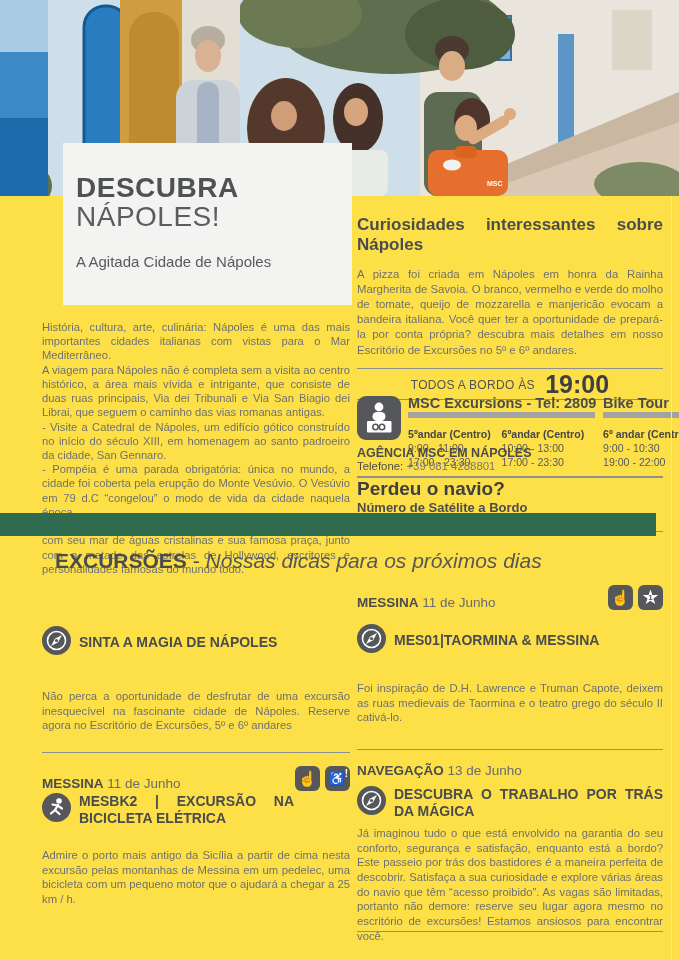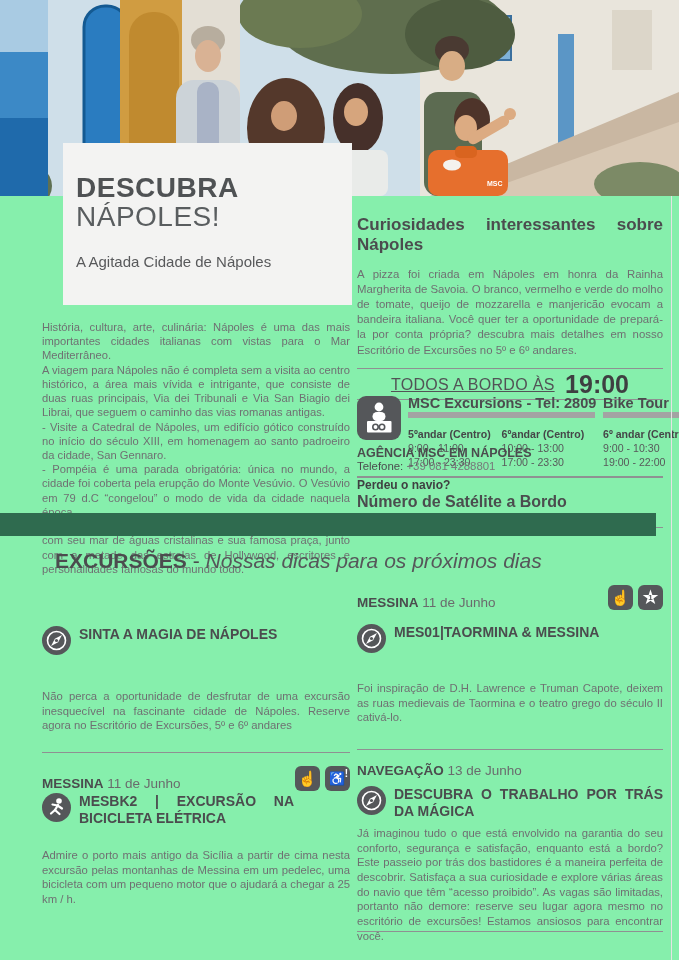--- a/index.html
+++ b/index.html
@@ -3,78 +3,78 @@
 <meta charset="utf-8">
 <style>
   :root{
     --accent-green:#2f6b4f;
     --heading:#4b4c4e;
     --body:#717274;
     --badge:#55575a;
     --rule:#8f9092;
   }
   html,body{margin:0;padding:0;background:#ffffff;}
-  .page{position:relative;width:679px;height:960px;background:#86efac;overflow:hidden;
+  .page{position:relative;width:679px;height:960px;background:#fde047;overflow:hidden;
         font-family:"Liberation Sans",sans-serif;color:var(--body);}
   .hero{position:absolute;top:0;left:0;width:679px;height:196px;overflow:hidden;}
   .title-box{position:absolute;left:63px;top:143px;width:289px;height:162px;
              background:#f3f3f2;box-sizing:border-box;padding:30px 14px 0 13px;}
   .title-line1{font-size:28px;font-weight:bold;color:#4f5254;letter-spacing:.5px;line-height:1.05;}
   .title-line2{font-size:28px;font-weight:400;color:#595d5f;letter-spacing:.5px;line-height:1.1;}
   .title-sub{margin-top:20px;font-size:15px;color:#58595b;}
   .intro{position:absolute;left:42px;top:320px;width:308px;text-align:justify;
          font-size:11.2px;line-height:1.27;color:#6f7072;}
   .intro p{margin:0;}
   .rightcol{position:absolute;left:357px;top:215px;width:306px;}
   .curio-h{font-size:17px;font-weight:bold;color:var(--heading);text-align:justify;line-height:1.2;margin:0;}
   .curio-b{margin-top:11px;font-size:11.4px;line-height:1.33;text-align:justify;color:#6f7072;}
   .aboard{position:absolute;left:357px;top:368px;width:306px;border-top:1px solid var(--rule);
           border-bottom:1px solid var(--rule);text-align:center;padding:1px 0 0;}
-  .aboard-label{font-size:16px;color:#525356;vertical-align:middle;letter-spacing:.3px;text-decoration:underline;}
+  .aboard-label{font-size:12px;color:#525356;vertical-align:middle;letter-spacing:.3px;}
   .aboard-time{font-size:25px;font-weight:bold;color:#3e3f41;vertical-align:middle;margin-left:6px;}
   .sched{position:absolute;left:357px;top:395px;width:306px;display:flex;
          border-bottom:1px solid var(--rule);padding-bottom:6px;box-sizing:border-box;}
   .sched-icon{width:44px;height:44px;border-radius:9px;background:var(--badge);flex:none;
               display:flex;align-items:center;justify-content:center;margin-right:7px;margin-top:1px;}
   .msc-block{width:187px;}
   .blk-title{font-size:14.5px;font-weight:bold;color:var(--heading);border-bottom:6px solid #a3a3a3;
              padding-bottom:1px;white-space:nowrap;}
   .cols{display:flex;margin-top:10px;}
   .col{width:50%;font-size:10.6px;line-height:1.32;color:#58595b;}
   .loc{font-weight:bold;color:#454648;white-space:nowrap;}
   .bike-block{flex:1;margin-left:8px;}
   .agency{position:absolute;left:357px;top:446px;width:306px;border-bottom:1px solid var(--rule);
           padding-bottom:3px;}
   .agency-title{font-size:12.5px;font-weight:bold;color:var(--heading);line-height:1.15;}
   .agency-line{font-size:11.4px;color:#77787a;line-height:1.22;}
   .bold-label{font-weight:normal;color:var(--heading);}
   .lost{position:absolute;left:357px;top:479px;width:306px;border-bottom:1px solid var(--rule);
         padding-bottom:4px;}
-  .lost-title{font-size:12px;font-weight:bold;color:#3f4042;line-height:1.05;}
-  .lost-sub{font-size:16px;font-weight:bold;color:var(--heading);margin-top:1px;}
+  .lost-title{font-size:19px;font-weight:bold;color:#3f4042;line-height:1.05;}
+  .lost-sub{font-size:13px;font-weight:bold;color:var(--heading);margin-top:1px;}
   .lost-num{font-size:11.4px;color:#77787a;}
   .greenbar{position:absolute;left:0;top:513px;width:656px;height:23px;background:var(--accent-green);}
   .exc-head{position:absolute;left:55px;top:549px;font-size:21px;color:var(--heading);}
   .exc-title{font-weight:bold;}
   .exc-sub{font-style:italic;color:#56575a;}
   .item{position:absolute;}
   .port-row{display:flex;justify-content:space-between;align-items:flex-end;font-size:13.5px;}
   .port{font-weight:bold;color:var(--heading);}
   .date{color:#6a6b6d;}
   .badges{display:flex;gap:5px;}
   .badge{width:25px;height:25px;border-radius:6px;background:var(--badge);color:#fff;
          display:flex;align-items:center;justify-content:center;position:relative;flex:none;}
   .badge .glyph{font-size:15px;line-height:1;}
   .badge .star{font-size:20px;line-height:1;margin-top:-2px;}
   .badge .rank{position:absolute;top:8px;left:0;width:100%;text-align:center;
                font-size:8px;font-weight:bold;color:var(--badge);}
   .badge .warn{font-size:10px;font-weight:bold;position:absolute;top:2px;right:2px;}
   .exc-h-row{display:flex;align-items:flex-start;gap:8px;}
   .disc{flex:none;}
-  .exc-h{font-size:14px;font-weight:bold;color:var(--heading);line-height:1.18;margin-top:0;}
+  .exc-h{font-size:14px;font-weight:bold;color:var(--heading);line-height:1.18;margin-top:8px;}
   .exc-h.two{margin-top:0;text-align:justify;}
   .exc-body{font-size:11.3px;line-height:1.3;text-align:justify;color:#6f7072;}
   .hr{position:absolute;height:1px;background:var(--rule);}
   .scan-line{position:absolute;left:671px;top:196px;width:1px;height:764px;background:#e3e3e3;}
 </style>
 </head>
 <body>
 
 <div class="page">
 

